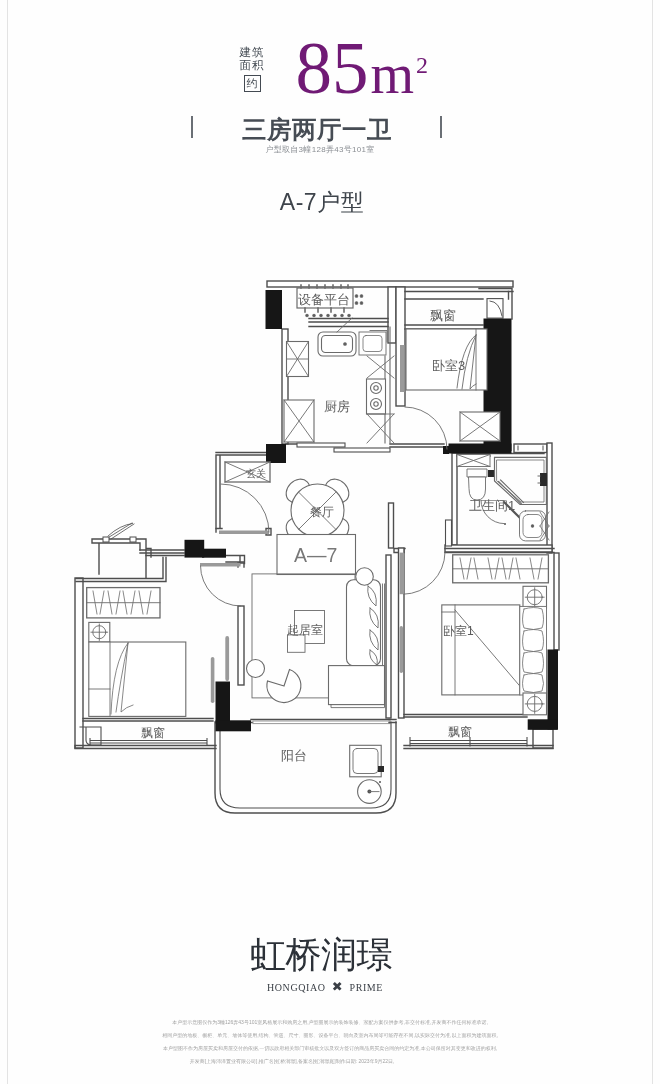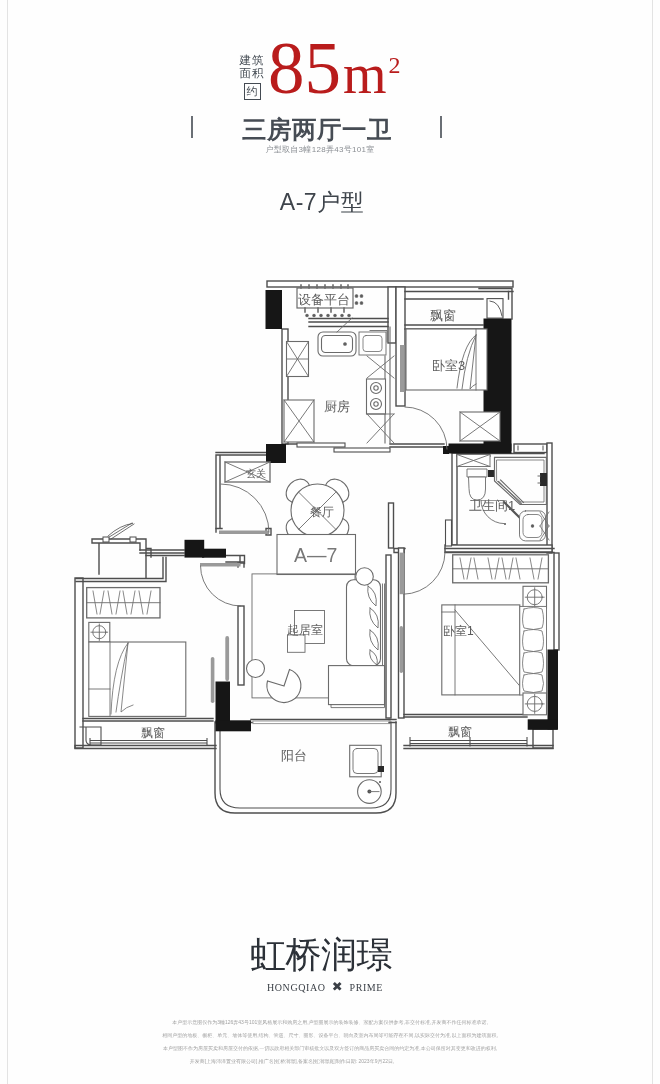--- a/index.html
+++ b/index.html
@@ -10,25 +10,25 @@
 </style>
 </head>
 <body>
 <div id="page">
 
 <div style="position:absolute;left:7px;top:0;width:1px;height:1084px;background:#e3e3e3;"></div>
 
 <div style="position:absolute;left:652px;top:0;width:1px;height:1084px;background:#e3e3e3;"></div>
 
 <div style="position:absolute;left:239px;top:46px;width:26px;color:#434a52;">
-  <div style="font-size:11.5px;letter-spacing:1px;line-height:13px;text-align:center;margin-top:8px;">建筑<br>面积</div>
+  <div style="font-size:11.5px;letter-spacing:1px;line-height:13px;text-align:center;">建筑<br>面积</div>
   <div style="margin:3px auto 0;width:15px;height:15px;border:1px solid #434a52;font-size:11px;line-height:15px;text-align:center;">约</div>
 </div>
 
-<div style="position:absolute;left:268px;top:27px;width:160px;color:#b91c1c;font-family:'Liberation Serif',serif;">
+<div style="position:absolute;left:268px;top:27px;width:160px;color:#701a75;font-family:'Liberation Serif',serif;text-align:right;">
   <span style="font-size:73px;">85</span><span style="font-size:56px;margin-left:2px;">m</span><span style="font-size:24px;vertical-align:20px;margin-left:2px;">2</span>
 </div>
 
 <div class="hdr" style="top:113px;left:-13px;font-size:24.5px;color:#464c54;letter-spacing:0.5px;font-weight:bold;">三房两厅一卫</div>
 
 <div style="position:absolute;left:191px;top:116px;width:2px;height:22px;background:#6a6f75;"></div>
 
 <div style="position:absolute;left:440px;top:116px;width:2px;height:22px;background:#6a6f75;"></div>
 
 <div class="hdr" style="top:144px;left:-10px;font-size:8px;color:#8a8e93;letter-spacing:0.3px;">户型取自3幢128弄43号101室</div>

